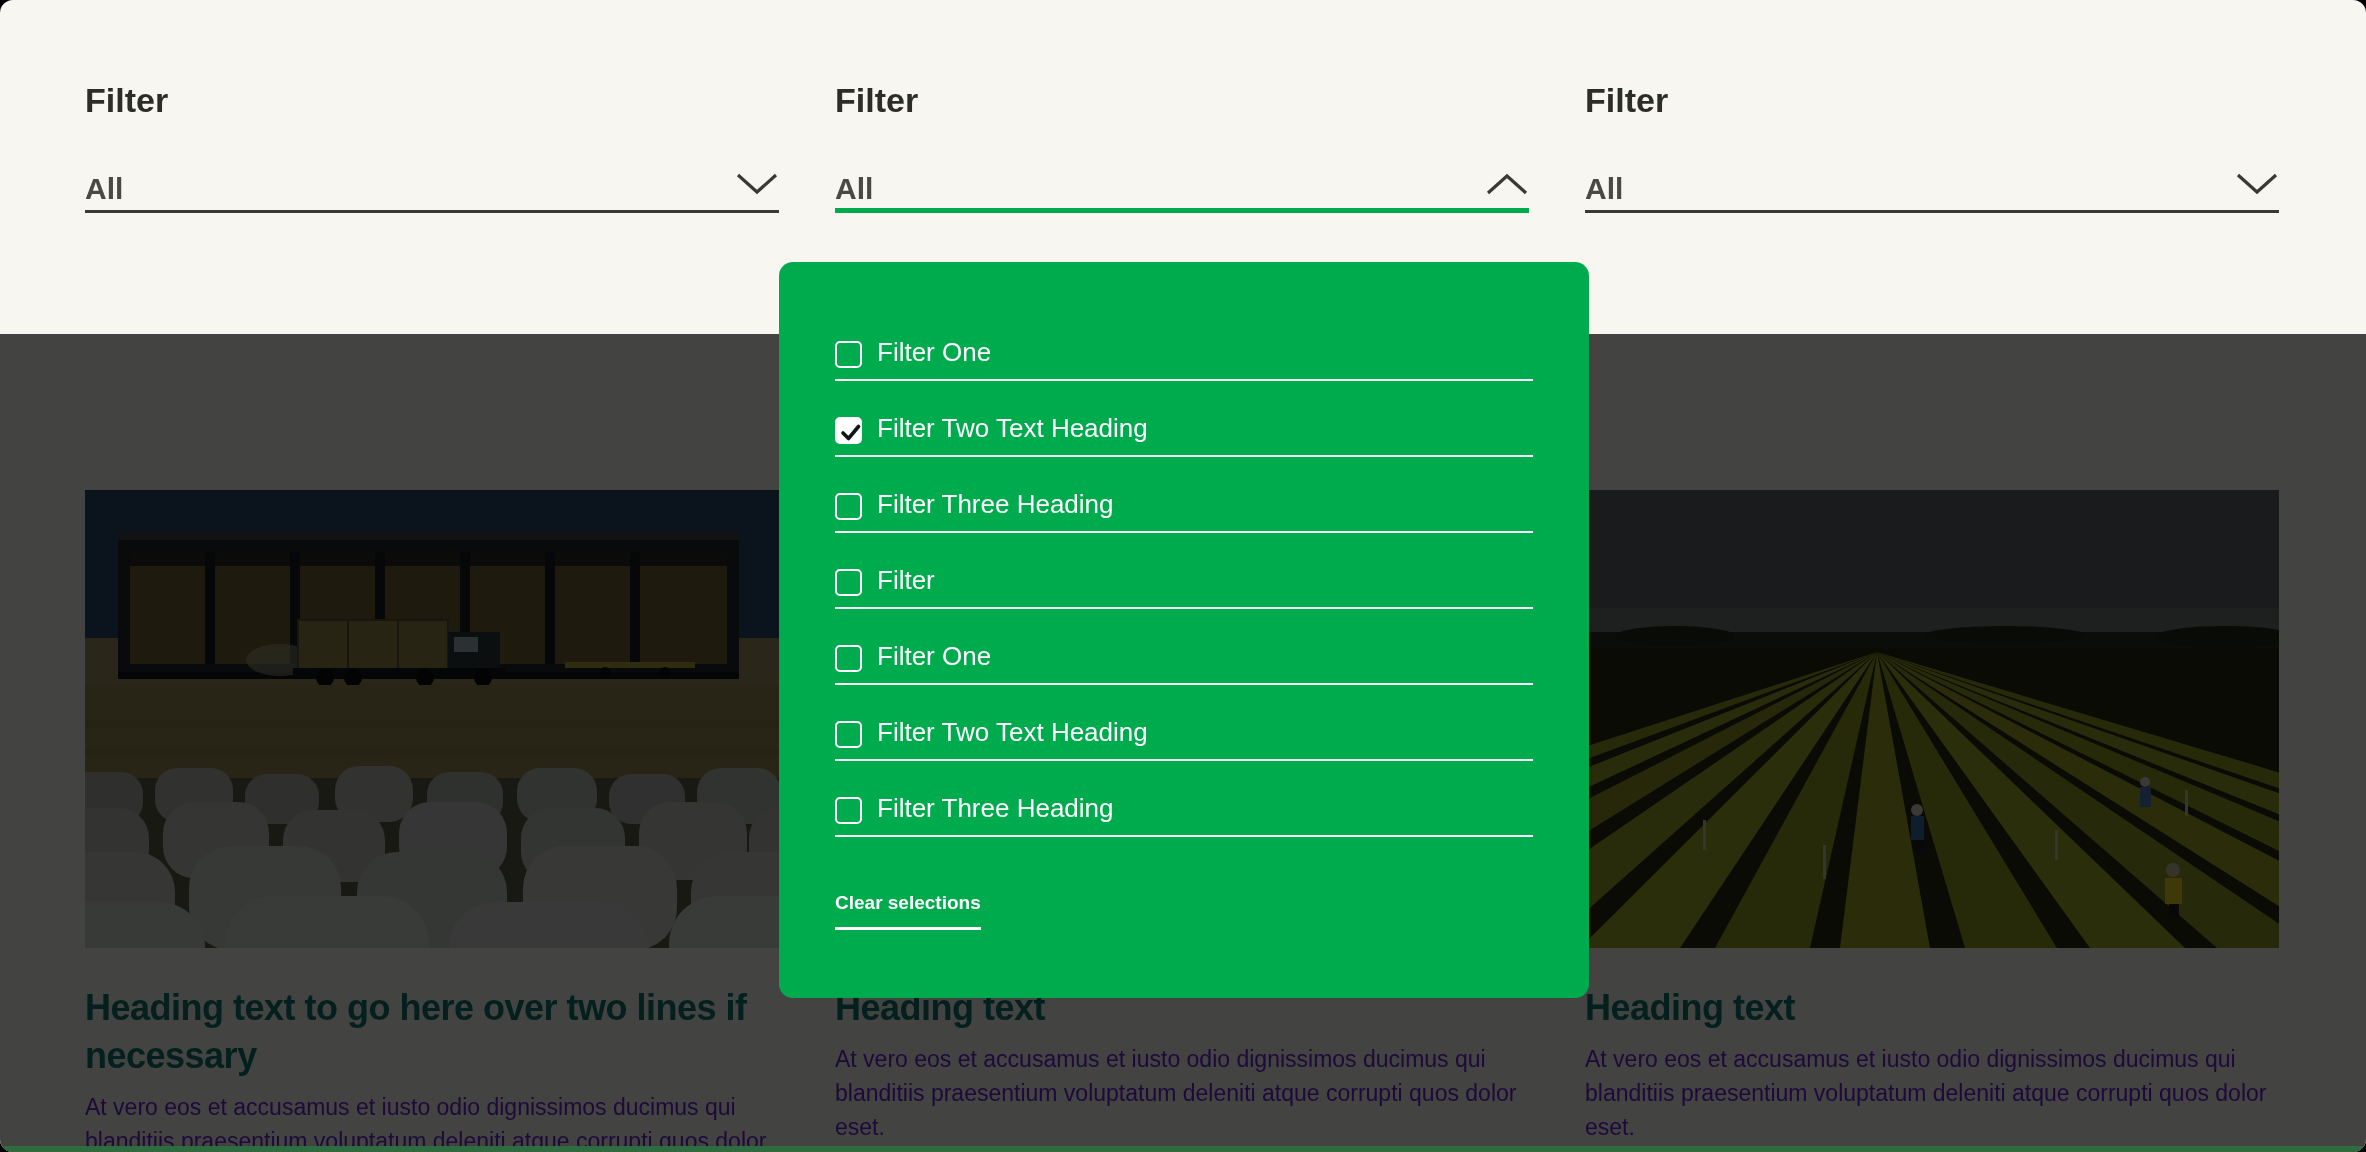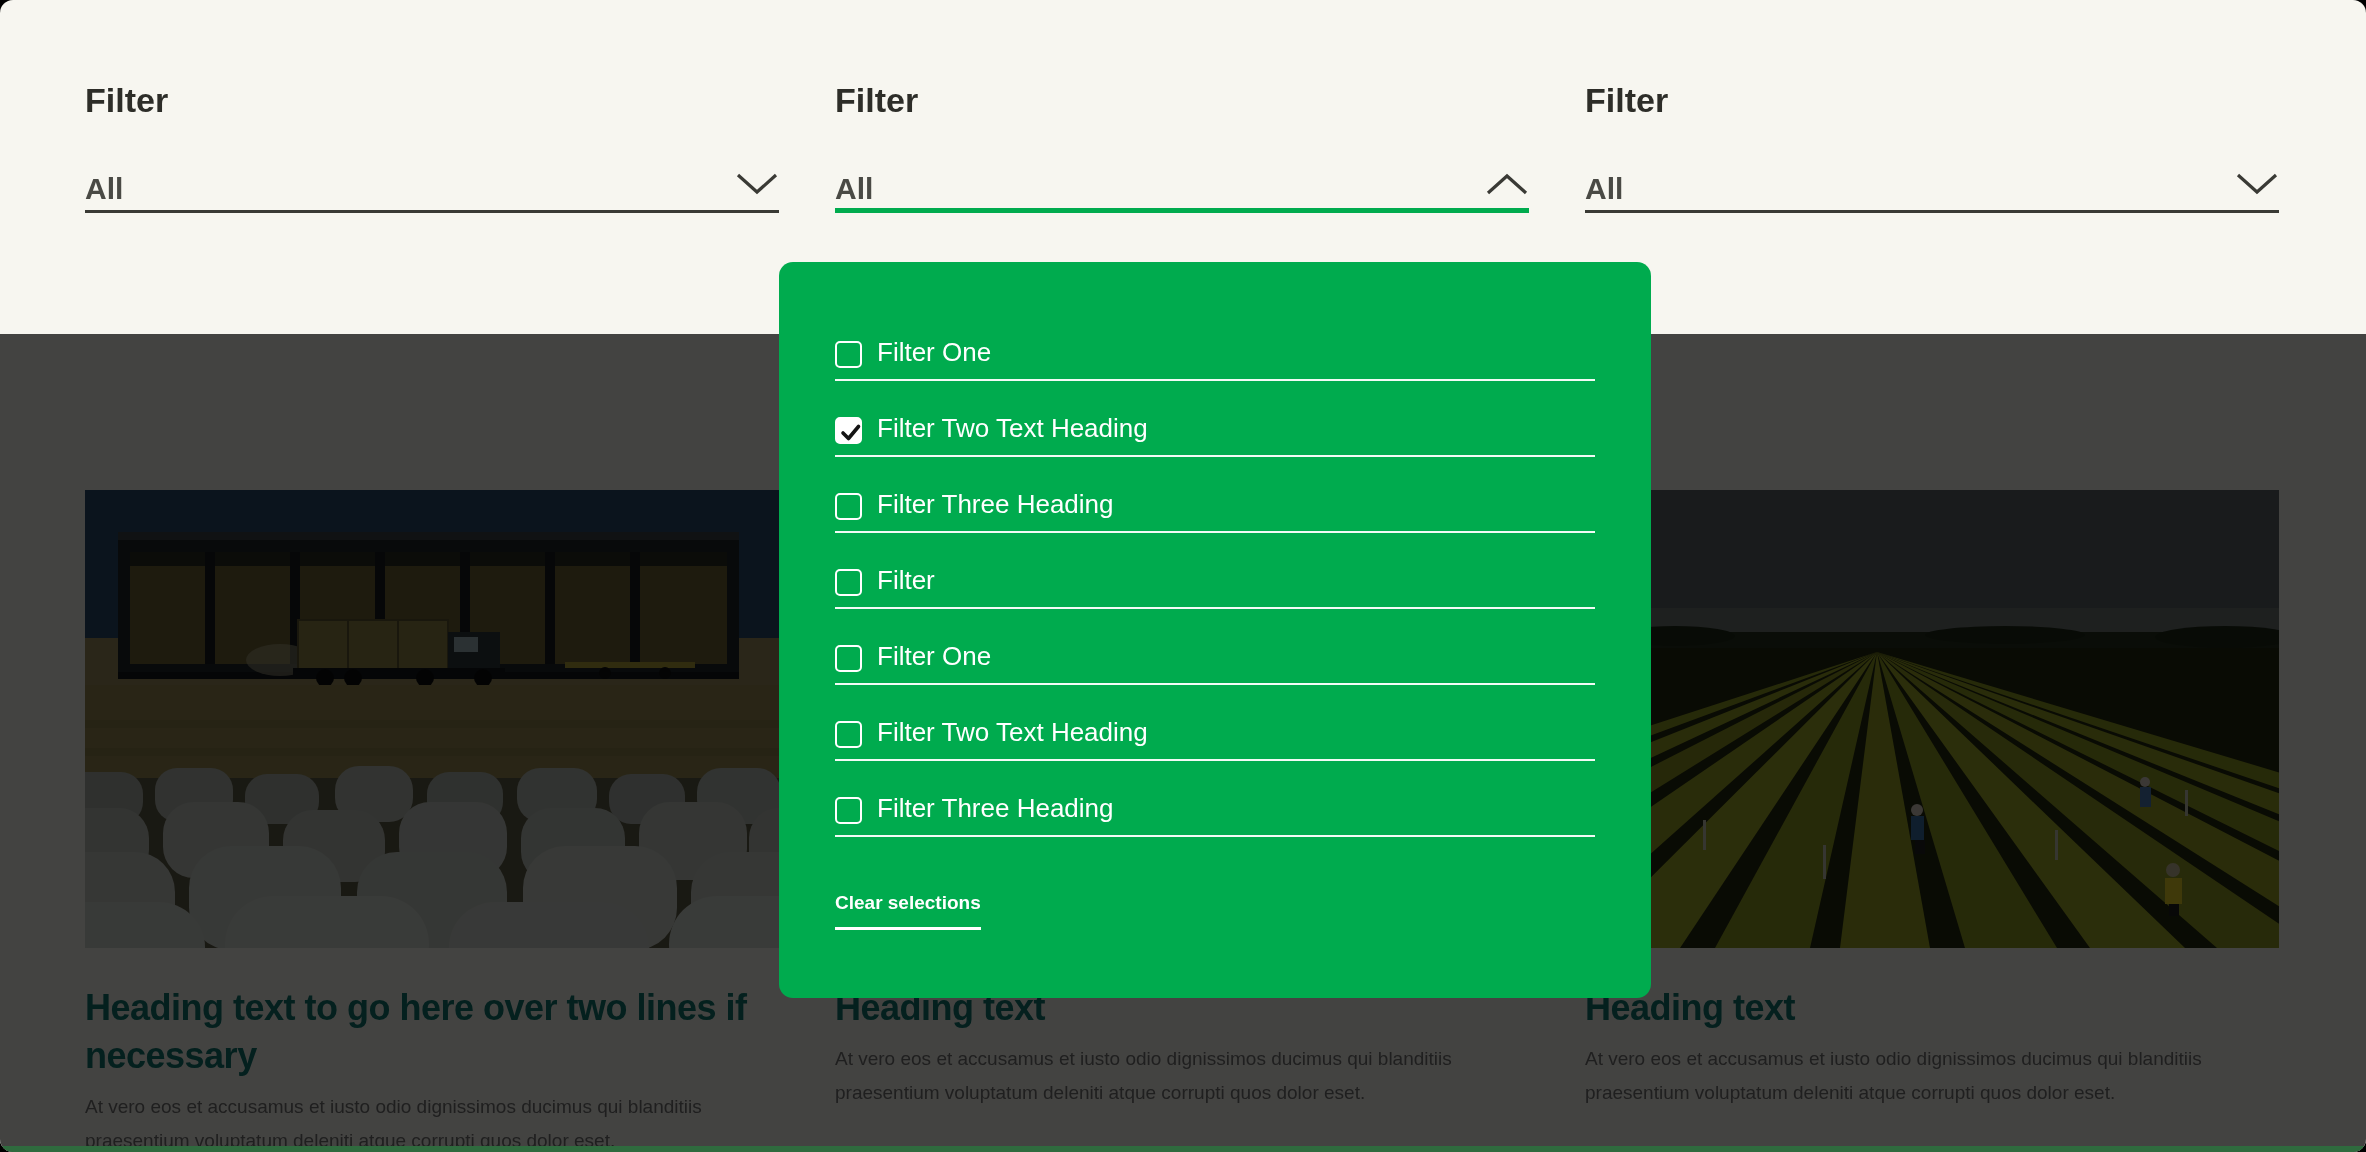--- a/index.html
+++ b/index.html
@@ -42,35 +42,35 @@
     position:absolute;left:85px;top:156px;width:2194px;
     display:flex;gap:56px;
   }
   .card{width:694px;}
   .card-image{width:694px;height:458px;display:block;background:#3a4a30;}
   .card-heading{
     margin-top:36px;font-size:36px;line-height:48px;letter-spacing:-0.5px;
     font-weight:bold;color:#0f766e;
   }
   .card-body{
-    margin-top:10px;font-size:19px;line-height:34px;color:#737373;
+    margin-top:10px;font-size:23px;line-height:34px;color:#6d28d9;
   }
 
   .darken-overlay{
     position:absolute;left:0;top:334px;right:0;bottom:0;
     background:rgba(0,0,0,0.73);z-index:2;
   }
   .footer-top-edge{
     position:absolute;left:0;bottom:0;width:100%;height:6px;
     background:#2F6B3E;z-index:3;
   }
 
   
   .dropdown-panel{
-    position:absolute;left:779px;top:262px;width:872px;height:736px;
+    position:absolute;left:779px;top:262px;width:810px;height:736px;
     box-sizing:border-box;padding:0 56px;
     background:#00AB4E;border-radius:14px;z-index:4;
     color:#fff;
   }
   .options{margin-top:43px;}
   .option{
     height:76px;box-sizing:border-box;
     display:flex;align-items:flex-end;gap:15px;
     padding-bottom:11px;
     border-bottom:2px solid rgba(255,255,255,0.95);

